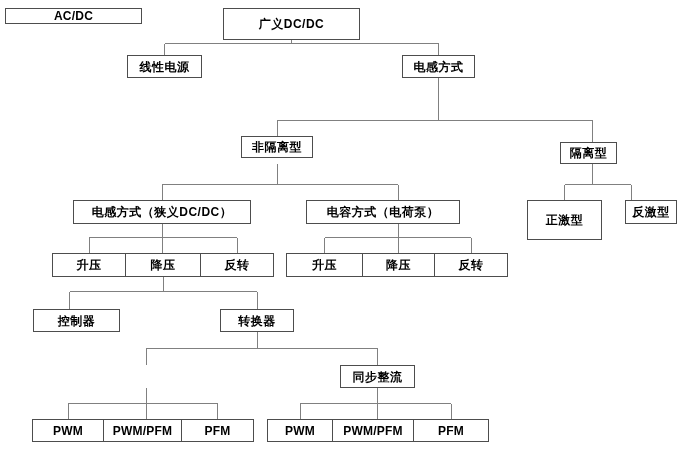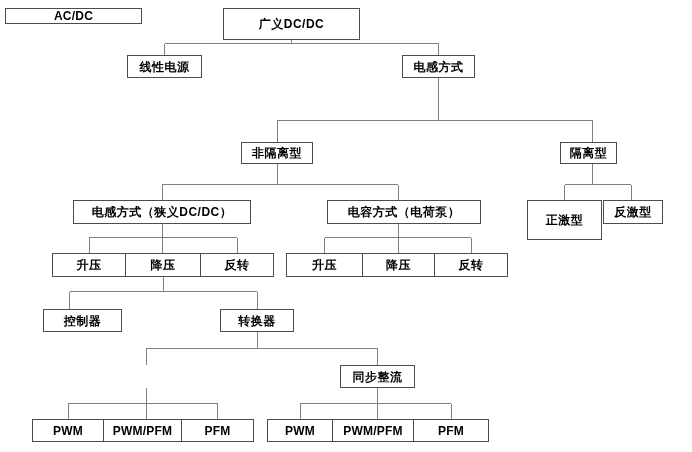--- a/index.html
+++ b/index.html
@@ -47,37 +47,37 @@
       <path d="M377.5,388 V419 M300,403.5 H451 M300,403.5 V419 M451,403.5 V419"></path>
     </g>
   </svg>
 
   <div class="box en" style="left:5px;top:8px;width:137px;height:16px">AC/DC</div>
   <div class="box" style="left:223px;top:8px;width:137px;height:32px">广义DC/DC</div>
 
   <div class="box" style="left:127px;top:55px;width:75px;height:23px">线性电源</div>
   <div class="box" style="left:402px;top:55px;width:73px;height:23px">电感方式</div>
 
-  <div class="box" style="left:241px;top:142px;width:72px;height:22px">非隔离型</div>
+  <div class="box" style="left:241px;top:136px;width:72px;height:22px">非隔离型</div>
   <div class="box" style="left:560px;top:142px;width:57px;height:22px">隔离型</div>
 
   <div class="box" style="left:73px;top:200px;width:178px;height:24px">电感方式（狭义DC/DC）</div>
-  <div class="box" style="left:327px;top:200px;width:154px;height:24px">电容方式（电荷泵）</div>
+  <div class="box" style="left:306px;top:200px;width:154px;height:24px">电容方式（电荷泵）</div>
   <div class="box" style="left:527px;top:200px;width:75px;height:40px">正激型</div>
-  <div class="box" style="left:603px;top:200px;width:60px;height:24px">反激型</div>
+  <div class="box" style="left:625px;top:200px;width:52px;height:24px">反激型</div>
 
   <div class="box" style="left:52px;top:253px;width:74px;height:24px">升压</div>
   <div class="box" style="left:125px;top:253px;width:76px;height:24px">降压</div>
   <div class="box" style="left:200px;top:253px;width:74px;height:24px">反转</div>
 
   <div class="box" style="left:286px;top:253px;width:77px;height:24px">升压</div>
   <div class="box" style="left:362px;top:253px;width:73px;height:24px">降压</div>
   <div class="box" style="left:434px;top:253px;width:74px;height:24px">反转</div>
 
-  <div class="box" style="left:43px;top:309px;width:79px;height:23px">控制器</div>
+  <div class="box" style="left:33px;top:309px;width:87px;height:23px">控制器</div>
   <div class="box" style="left:220px;top:309px;width:74px;height:23px">转换器</div>
 
   <div class="box" style="left:340px;top:365px;width:75px;height:23px">同步整流</div>
 
   <div class="box en" style="left:32px;top:419px;width:72px;height:23px">PWM</div>
   <div class="box en" style="left:103px;top:419px;width:79px;height:23px">PWM/PFM</div>
   <div class="box en" style="left:181px;top:419px;width:73px;height:23px">PFM</div>
 
   <div class="box en" style="left:267px;top:419px;width:66px;height:23px">PWM</div>
   <div class="box en" style="left:332px;top:419px;width:82px;height:23px">PWM/PFM</div>

